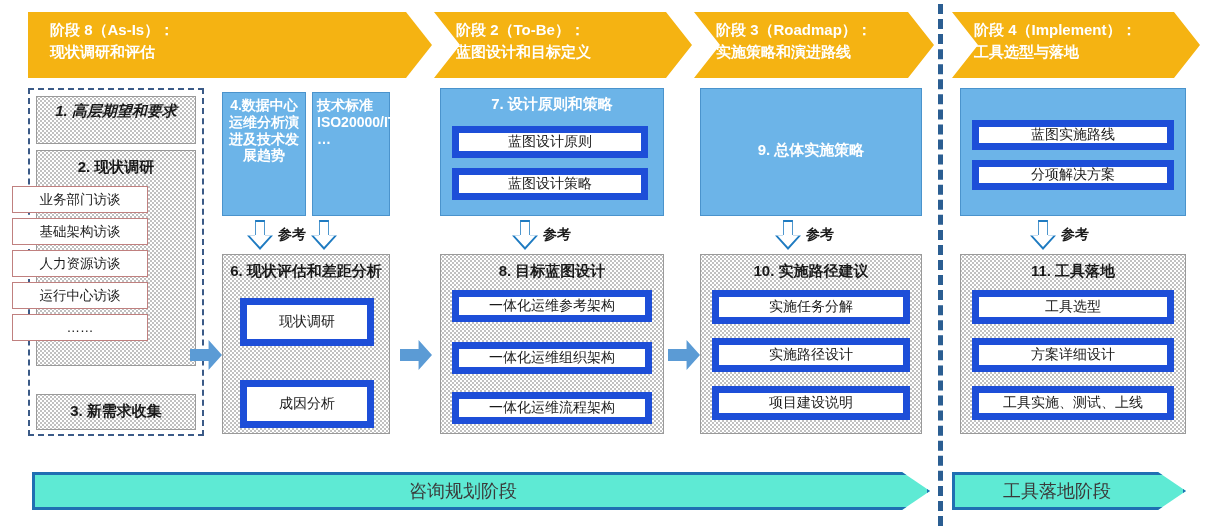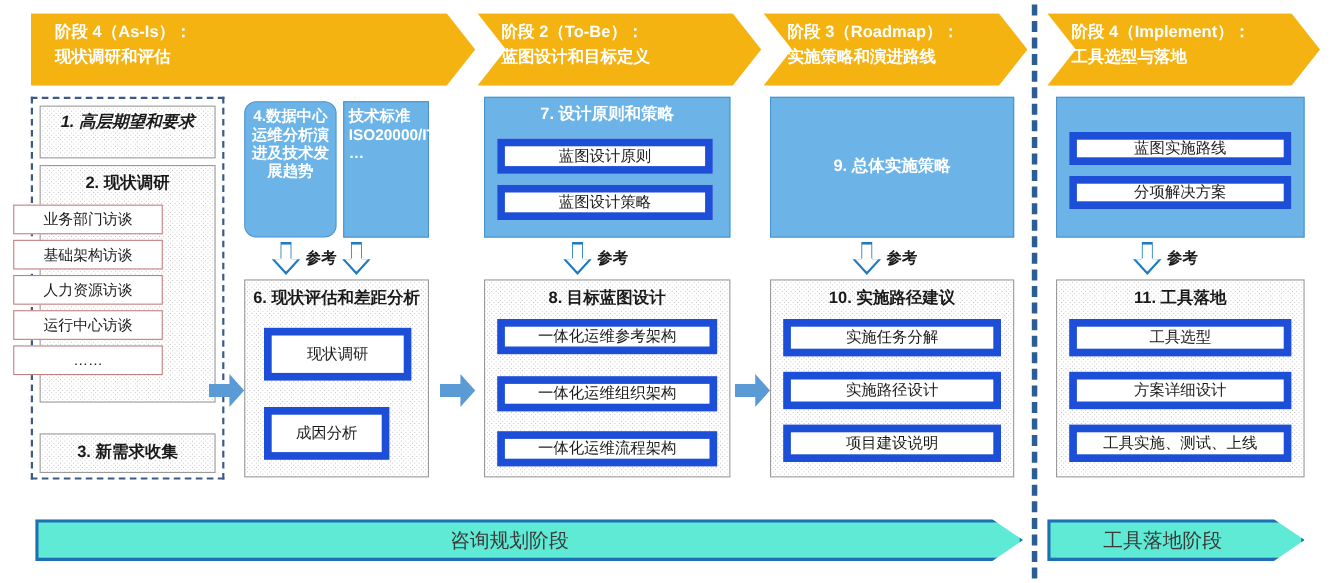--- a/index.html
+++ b/index.html
@@ -112,30 +112,29 @@
     font-size: 13.5px; color: #1a1a1a;
   }
   #c1-box3 { left: 36px; top: 394px; width: 160px; height: 36px; }
   #c1-box3 .panel-title { padding-top: 7px; }
 
   
   #c2-blue1 {
     left: 222px; top: 92px; width: 84px; height: 124px;
     font-size: 14px; line-height: 1.2; text-align: center;
     padding: 4px 2px 0 2px;
-    border-radius: 11px;
   }
   #c2-blue2 {
     left: 312px; top: 92px; width: 78px; height: 124px;
     font-size: 14px; line-height: 1.2; text-align: left;
     padding: 4px 3px 0 4px;
   }
   #c2-panel { left: 222px; top: 254px; width: 168px; height: 180px; }
   #c2-i1 { left: 240px; top: 298px; width: 134px; height: 48px; }
-  #c2-i2 { left: 240px; top: 370px; width: 114px; height: 48px; }
+  #c2-i2 { left: 240px; top: 380px; width: 134px; height: 48px; }
 
   
   #c3-blue { left: 440px; top: 88px; width: 224px; height: 128px; }
   #c3-blue .panel-title { color: #ffffff; padding-top: 6px; font-size: 15px; }
   #c3-i1 { left: 452px; top: 126px; width: 196px; height: 32px; }
   #c3-i2 { left: 452px; top: 168px; width: 196px; height: 32px; }
   #c3-panel { left: 440px; top: 254px; width: 224px; height: 180px; }
   #c3-j1 { left: 452px; top: 290px; width: 200px; height: 32px; }
   #c3-j2 { left: 452px; top: 342px; width: 200px; height: 32px; }
   #c3-j3 { left: 452px; top: 392px; width: 200px; height: 32px; }
@@ -218,21 +217,21 @@
     left: 952px; width: 234px;
     clip-path: polygon(0 0, calc(100% - 28px) 0, 100% 50%, calc(100% - 28px) 100%, 0 100%);
   }
   #foot1 .ftxt { margin-right: 36px; }
   #foot2 .ftxt { margin-right: 24px; }
 </style>
 </head>
 <body>
 
 <div class="banner first" id="banner1">
-  <span class="line">阶段 4（As-Is）：</span>
+  <span class="line">阶段 8（As-Is）：</span>
   <span class="line">现状调研和评估</span>
 </div>
 <div class="banner notch" id="banner2">
   <span class="line">阶段 2（To-Be）：</span>
   <span class="line">蓝图设计和目标定义</span>
 </div>
 <div class="banner notch" id="banner3">
   <span class="line">阶段 3（Roadmap）：</span>
   <span class="line">实施策略和演进路线</span>
 </div>

